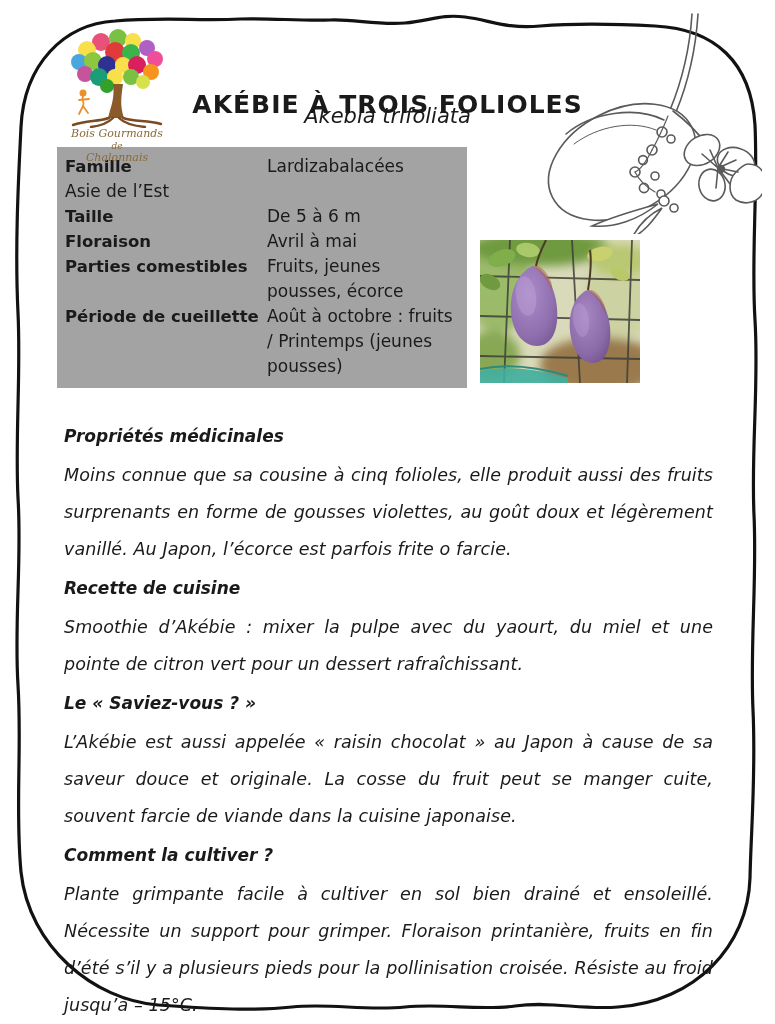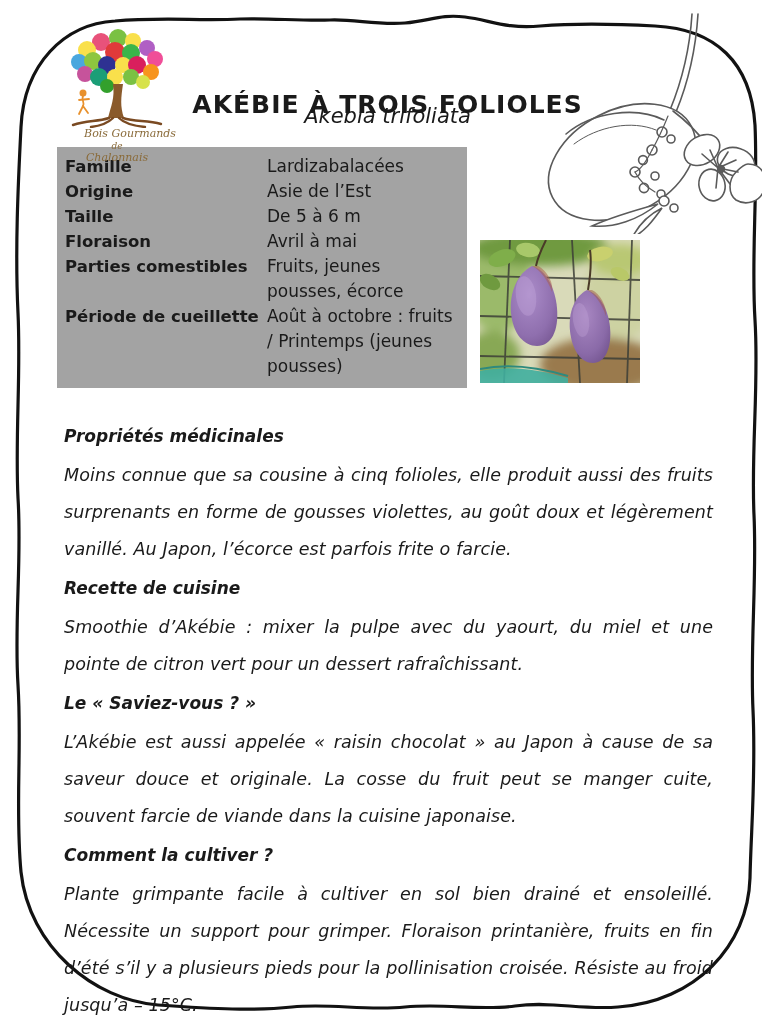--- a/index.html
+++ b/index.html
@@ -11,21 +11,21 @@
     color:#1a1a1a;
     overflow:hidden;
   }
   .border-svg{position:absolute;left:0;top:0;width:775px;height:1024px;z-index:0;}
 
   .logo{position:absolute;left:58px;top:28px;width:118px;height:128px;z-index:3;text-align:center;}
   .logo .logo-text{
     font-family:"DejaVu Serif",serif;font-style:italic;color:#8a6b3a;
     line-height:12px;margin-top:-4px;
   }
-  .logo .lt1{font-size:11px;text-align:right;}
+  .logo .lt1{font-size:11px;}
   .logo .lt2{font-size:9px;}
   .logo .lt3{font-size:11px;}
 
   .title{
     position:absolute;left:0;top:54px;width:775px;text-align:center;
     font-size:25px;font-weight:bold;letter-spacing:1px;z-index:2;margin-top:36px;
   }
   .subtitle{
     position:absolute;left:0;top:104px;width:775px;text-align:center;
     font-size:21px;font-style:italic;z-index:2;
@@ -153,21 +153,20 @@
       <circle cx="134" cy="196" r="4"></circle>
     </g>
   </svg>
 
   <div class="info-table">
     <div class="info-row">
       <div class="info-label">Famille</div>
       <div class="info-value">Lardizabalacées</div>
     </div>
     <div class="info-row">
-      <div class="info-label">Origine</div>
       <div class="info-value">Asie de l’Est</div>
     </div>
     <div class="info-row">
       <div class="info-label">Taille</div>
       <div class="info-value">De 5 à 6 m</div>
     </div>
     <div class="info-row">
       <div class="info-label">Floraison</div>
       <div class="info-value">Avril à mai</div>
     </div>

